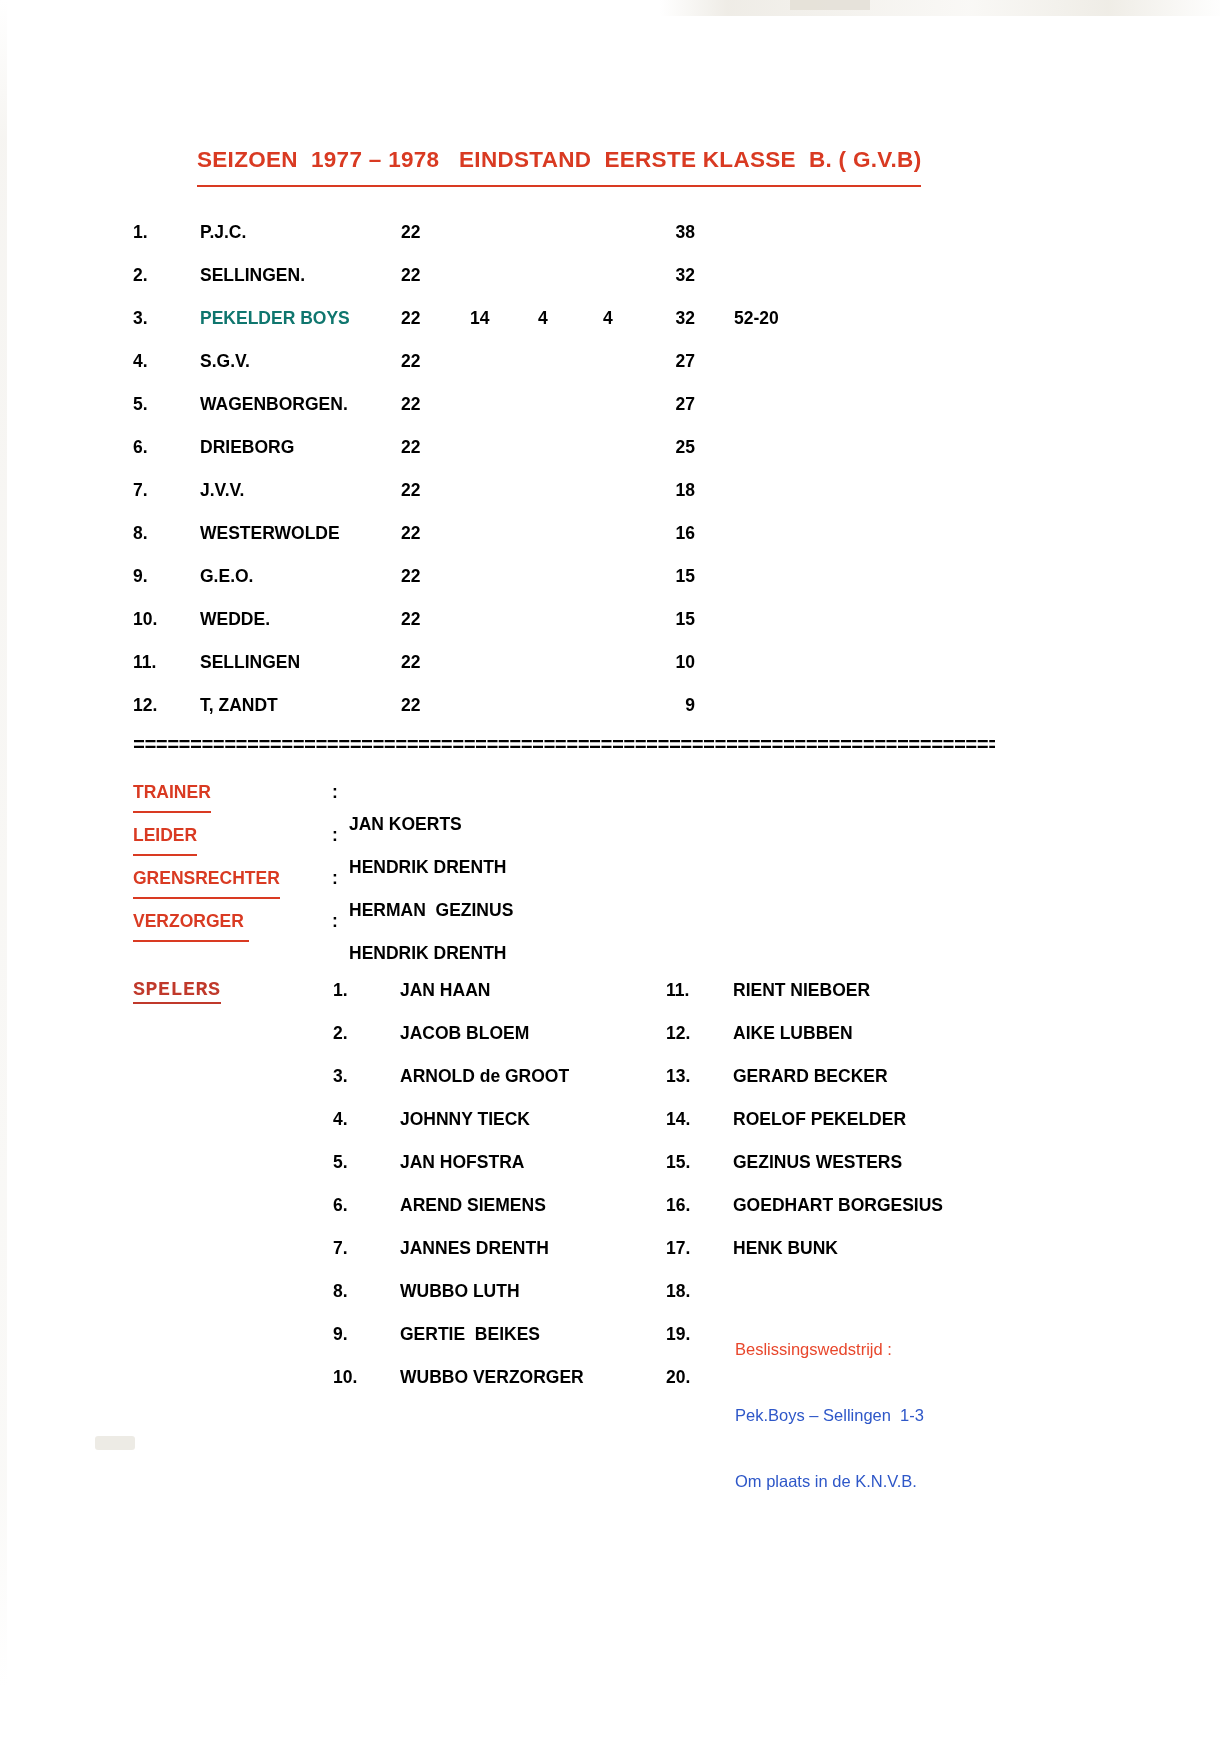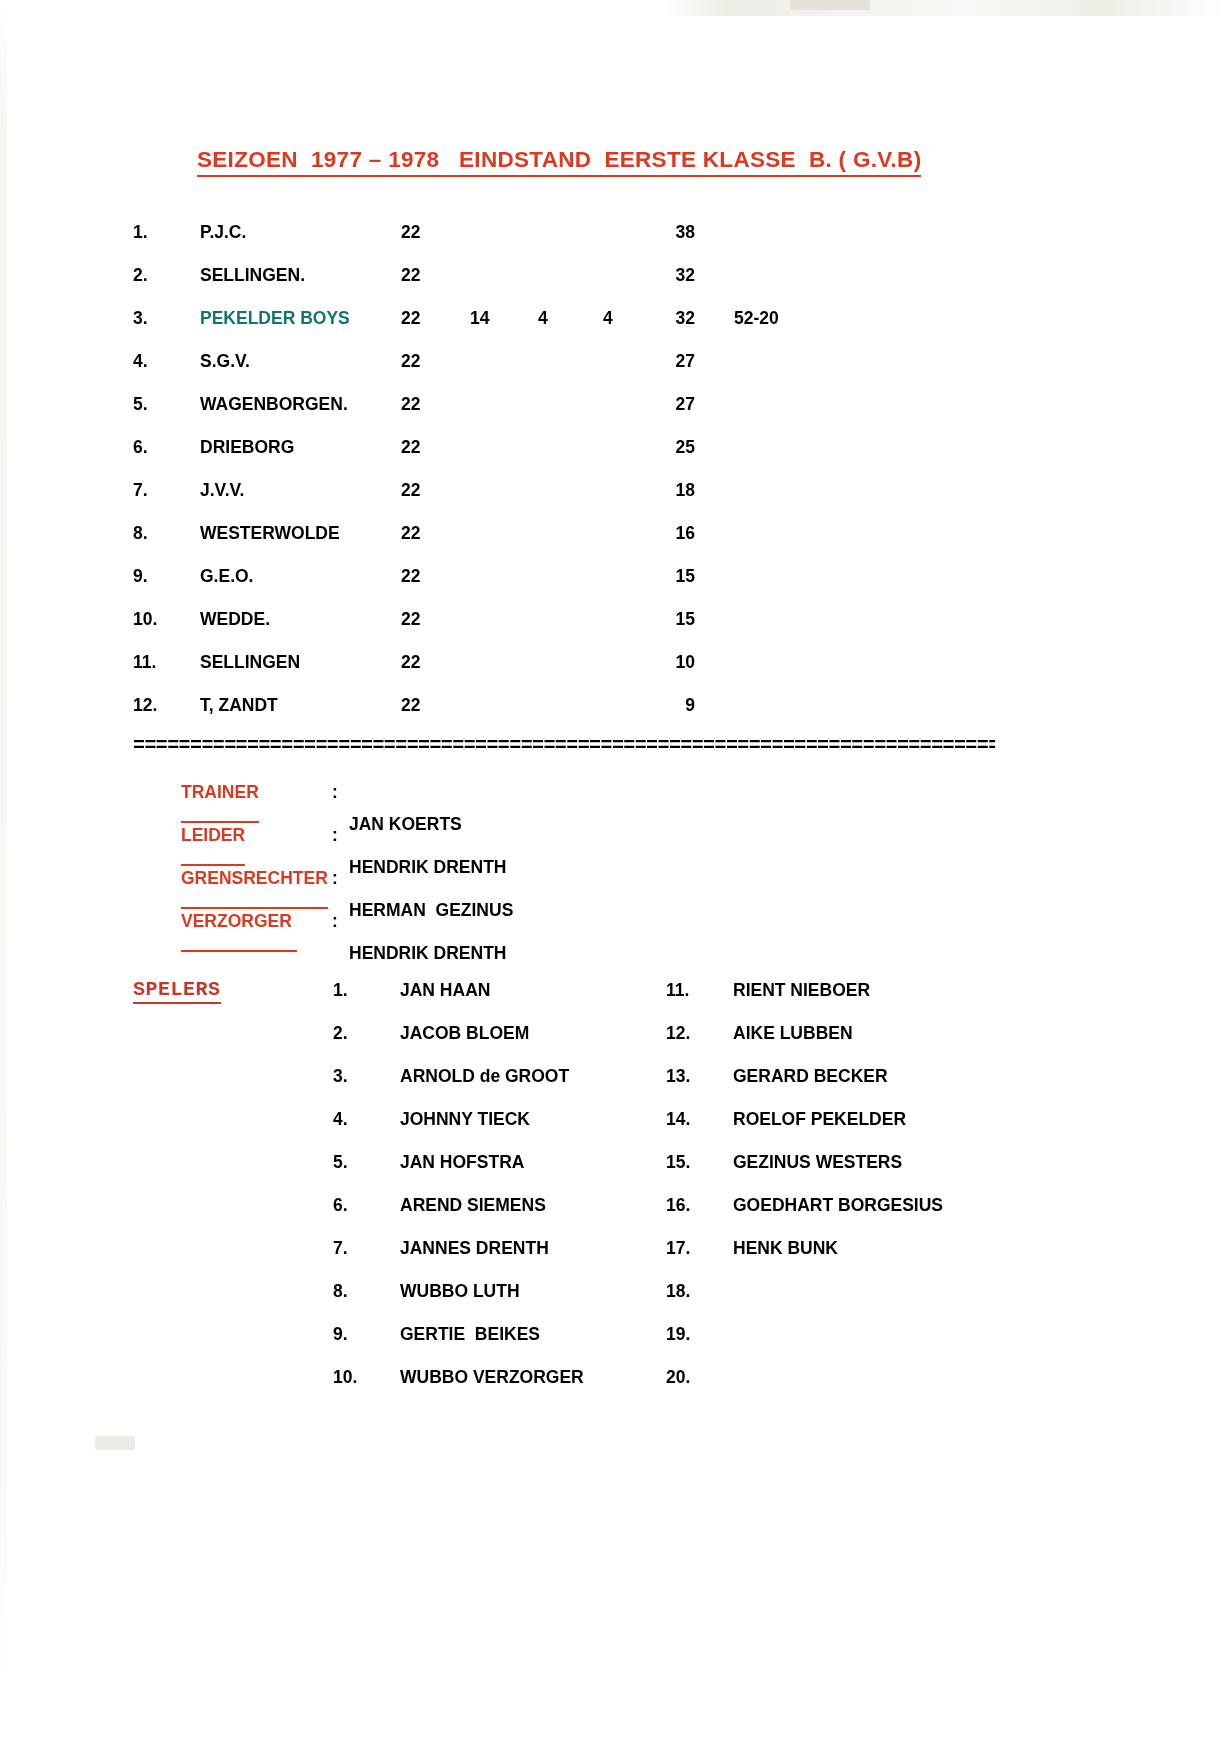--- a/index.html
+++ b/index.html
@@ -51,21 +51,21 @@
   
   .title {
     position: absolute;
     left: 197px;
     top: 147px;
     font-size: 22.5px;
     font-weight: bold;
     color: #D93A22;
     letter-spacing: 0.3px;
     border-bottom: 2px solid #D93A22;
-    padding-bottom: 2px;
+    padding-bottom: 12px;
     white-space: pre;
   }
 
   
   .standings {
     position: absolute;
     left: 133px;
     top: 222px;
     width: 900px;
   }
@@ -111,23 +111,22 @@
     position: relative;
     height: 43px;
     font-size: 17.5px;
   }
   .staff-row .role {
     position: absolute;
     left: 0; top: 0;
     font-weight: bold;
     color: #D93A22;
     border-bottom: 2px solid #D93A22;
-    padding-bottom: 18px;
+    padding-bottom: 8px;
     white-space: pre;
-    margin-left: 48px;
   }
   .staff-row .colon {
     position: absolute;
     left: 199px; top: 0;
     font-weight: bold;
   }
   .staff-row .person {
     position: absolute;
     left: 216px; top: 0;
     font-weight: bold;
@@ -395,14 +394,19 @@
       <span class="nm2"></span>
     </div>
     <div class="prow">
       <span class="n1">10.</span>
       <span class="nm1">WUBBO VERZORGER</span>
       <span class="n2">20.</span>
       <span class="nm2"></span>
     </div>
   </div>
 
+  <div class="note">
+    <div class="l1">Beslissingswedstrijd :</div>
+    <div class="l2">Pek.Boys – Sellingen  1-3</div>
+    <div class="l3">Om plaats in de K.N.V.B.</div>
+  </div>
 
 </div>
 
 </body></html>

